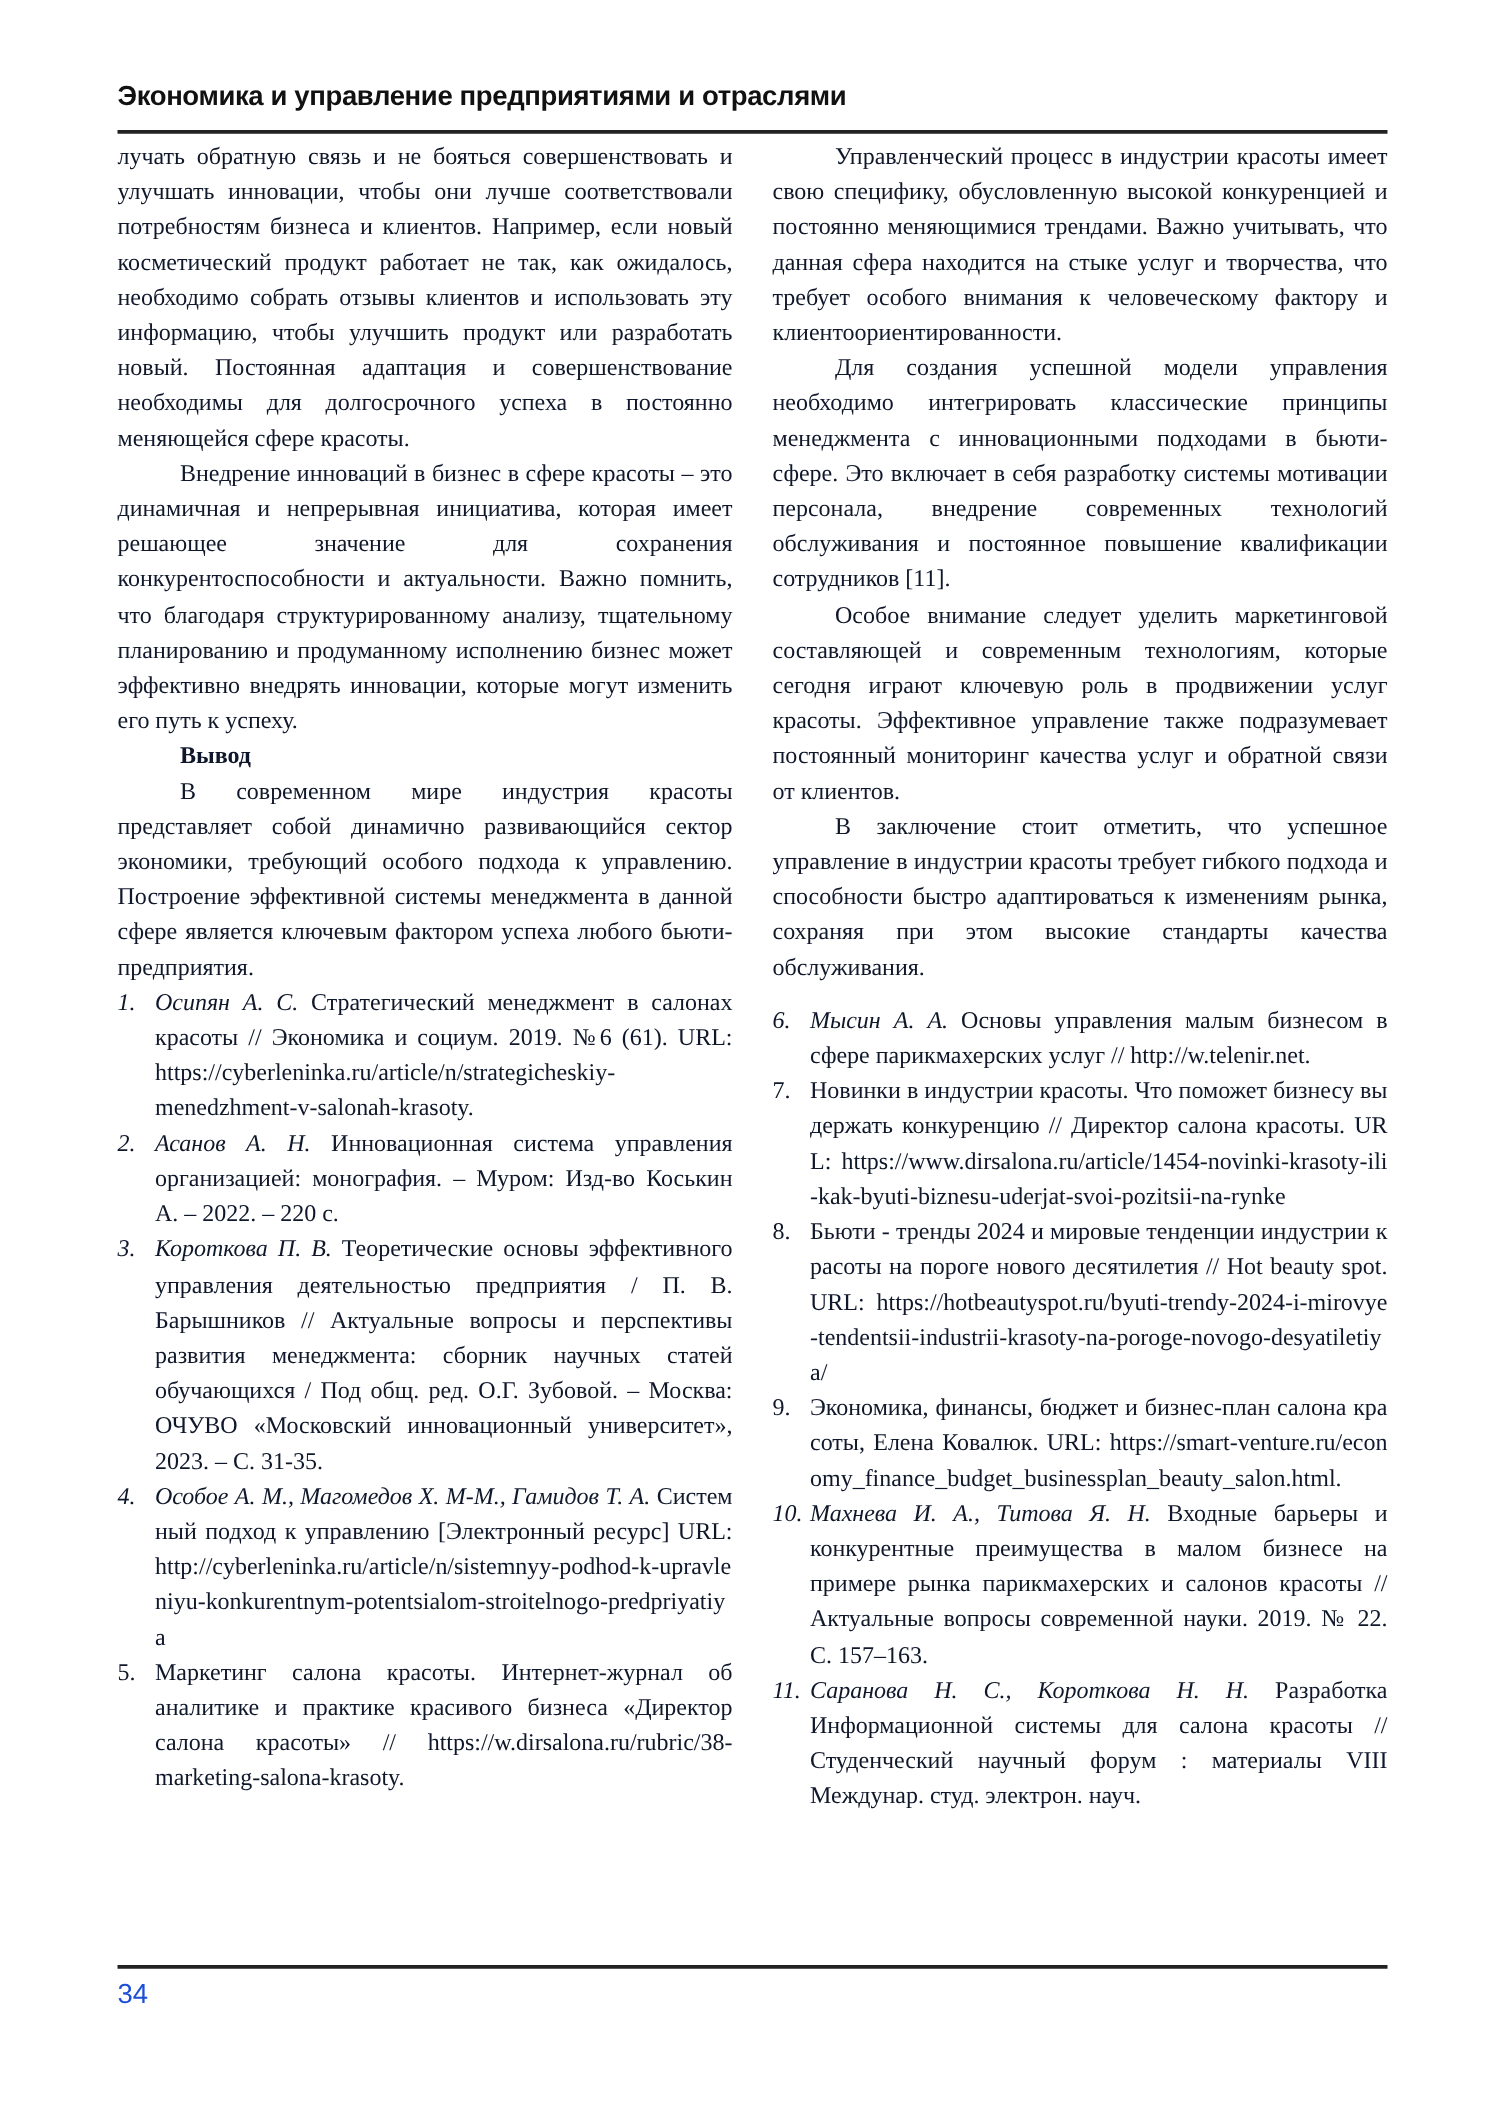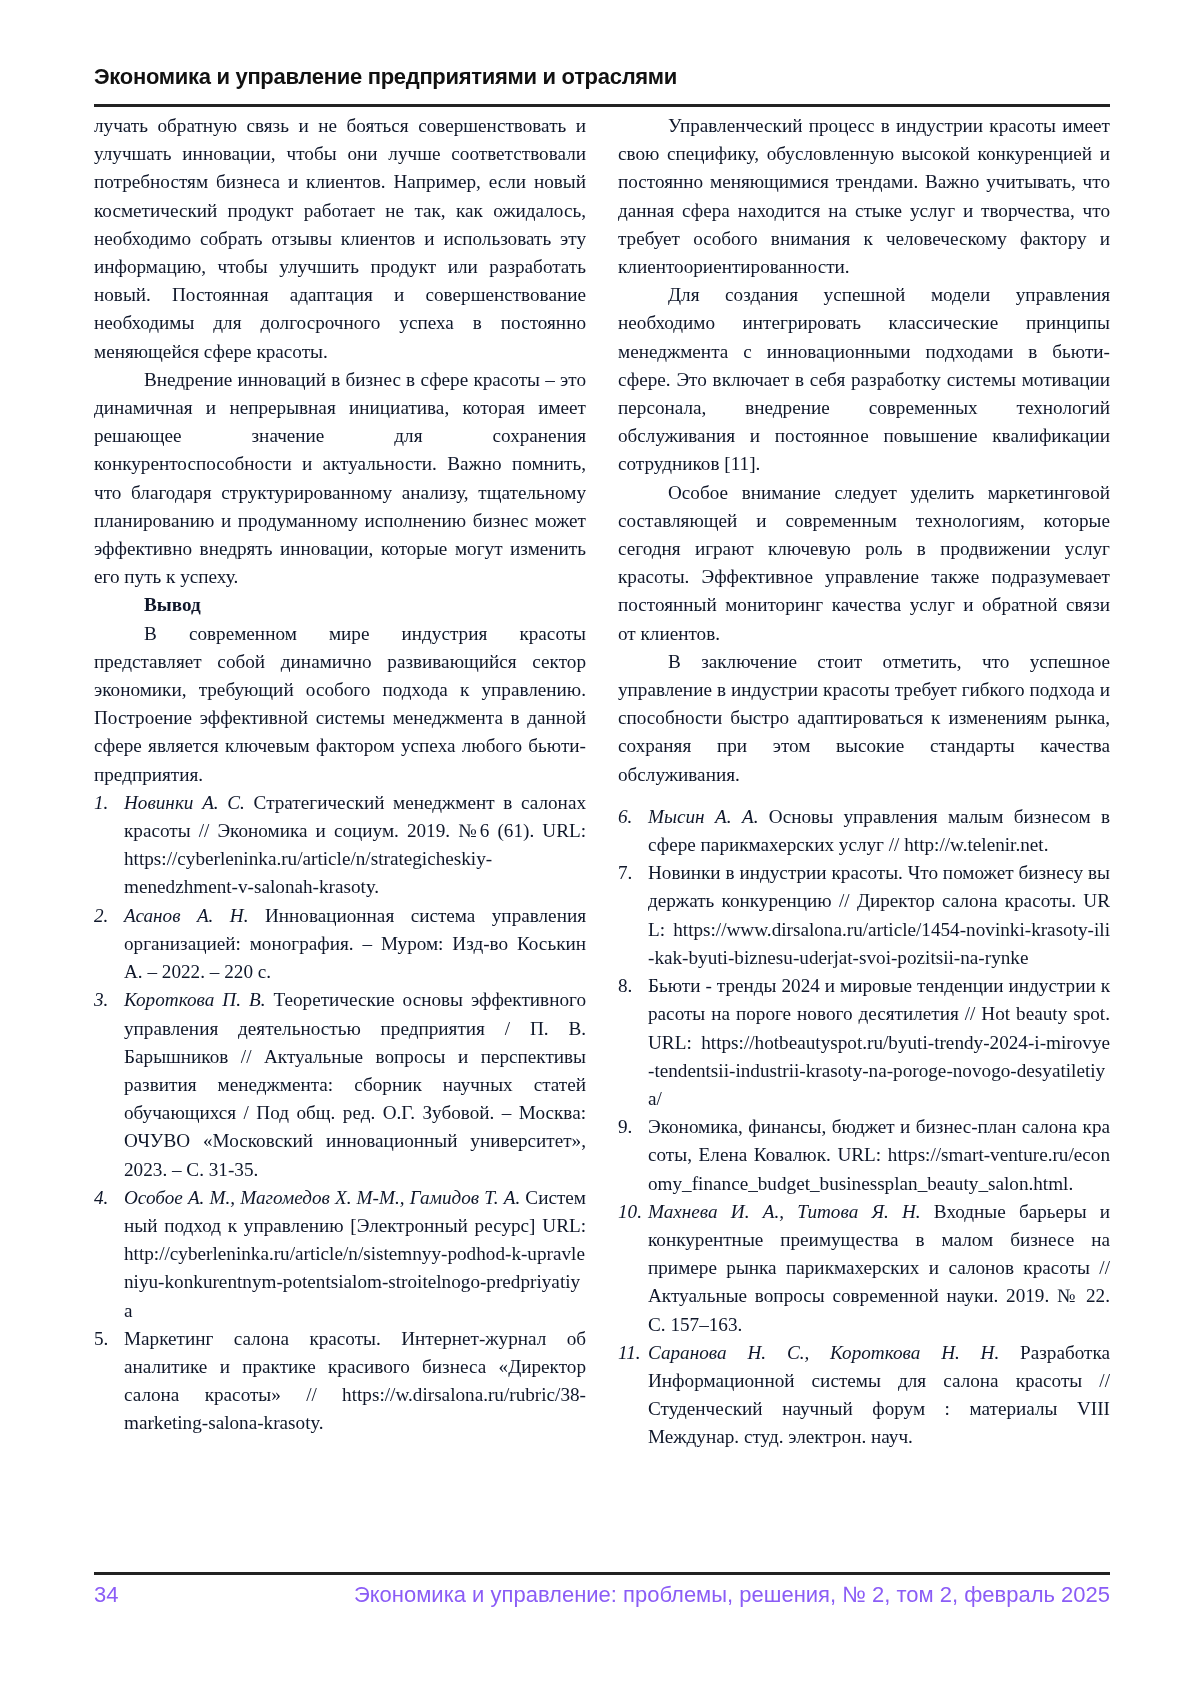--- a/index.html
+++ b/index.html
@@ -25,41 +25,41 @@
   .refs-title { font-weight: bold; text-align: center; margin-top: 12px !important; margin-bottom: 28px !important; }
   .ref { display: flex; text-align: justify; margin: 0; }
   .ref .num { width: 30px; flex: 0 0 30px; }
   .ref .num.it { font-style: italic; }
   .ref .body { flex: 1; }
   .ref .auth { font-style: italic; }
   .ref .body .url { word-break: break-all; }
   .right-refs { margin-top: 14px; }
   .footer {
     position: absolute; left: 94px; top: 1582px; width: 1016px;
-    font-family: "Liberation Sans", sans-serif; font-size: 22px; color: #8b5cf6;
+    font-family: "Liberation Sans", sans-serif; font-size: 22px; color: #1d4ed8;
     display: flex; justify-content: space-between; gap: 16px;
   }
 </style>
 </head>
 <body>
 
 <div class="page">
 
   <div class="running-head">Экономика и управление предприятиями и отраслями</div>
   <div class="rule-top"></div>
 
   <div class="col col-left">
     <p>лучать обратную связь и не бояться совершенствовать и улучшать инновации, чтобы они лучше соответствовали потребностям бизнеса и клиентов. Например, если новый косметический продукт работает не так, как ожидалось, необходимо собрать отзывы клиентов и использовать эту информацию, чтобы улучшить продукт или разработать новый. Постоянная адаптация и совершенствование необходимы для долгосрочного успеха в постоянно меняющейся сфере красоты.</p>
     <p class="indent">Внедрение инноваций в бизнес в сфере красоты – это динамичная и непрерывная инициатива, которая имеет решающее значение для сохранения конкурентоспособности и актуальности. Важно помнить, что благодаря структурированному анализу, тщательному планированию и продуманному исполнению бизнес может эффективно внедрять инновации, которые могут изменить его путь к успеху.</p>
     <p class="subhead">Вывод</p>
     <p class="indent">В современном мире индустрия красоты представляет собой динамично развивающийся сектор экономики, требующий особого подхода к управлению. Построение эффективной системы менеджмента в данной сфере является ключевым фактором успеха любого бьюти-предприятия.</p>
 
     <div class="ref">
       <span class="num it">1.</span>
-      <span class="body"><span class="auth">Новинки А. С.</span><span> Стратегический менеджмент в салонах красоты // Экономика и социум. 2019. №6 (61). URL: https://cyberleninka.ru/article/n/strategicheskiy-menedzhment-v-salonah-krasoty.</span></span>
+      <span class="body"><span class="auth">Осипян А. С.</span><span> Стратегический менеджмент в салонах красоты // Экономика и социум. 2019. №6 (61). URL: https://cyberleninka.ru/article/n/strategicheskiy-menedzhment-v-salonah-krasoty.</span></span>
     </div>
     <div class="ref">
       <span class="num it">2.</span>
       <span class="body"><span class="auth">Асанов А. Н.</span><span> Инновационная система управления организацией: монография. – Муром: Изд-во Коськин А. – 2022. – 220 с.</span></span>
     </div>
     <div class="ref">
       <span class="num it">3.</span>
       <span class="body"><span class="auth">Короткова П. В.</span><span> Теоретические основы эффективного управления деятельностью предприятия / П. В. Барышников // Актуальные вопросы и перспективы развития менеджмента: сборник научных статей обучающихся / Под общ. ред. О.Г. Зубовой. – Москва: ОЧУВО «Московский инновационный университет», 2023. – С. 31-35.</span></span>
     </div>
     <div class="ref">
@@ -102,15 +102,14 @@
       <div class="ref">
         <span class="num it">11.</span>
         <span class="body"><span class="auth">Саранова Н. С., Короткова Н. Н.</span><span> Разработка Информационной системы для салона красоты // Студенческий научный форум : материалы VIII Междунар. студ. электрон. науч.</span></span>
       </div>
     </div>
   </div>
 
   <div class="rule-bottom"></div>
   <div class="footer">
     <span>34</span>
-    <span>Экономика и управление: проблемы, решения, № 2, том 2, февраль 2025</span>
   </div>
 </div>
 
 </body></html>

